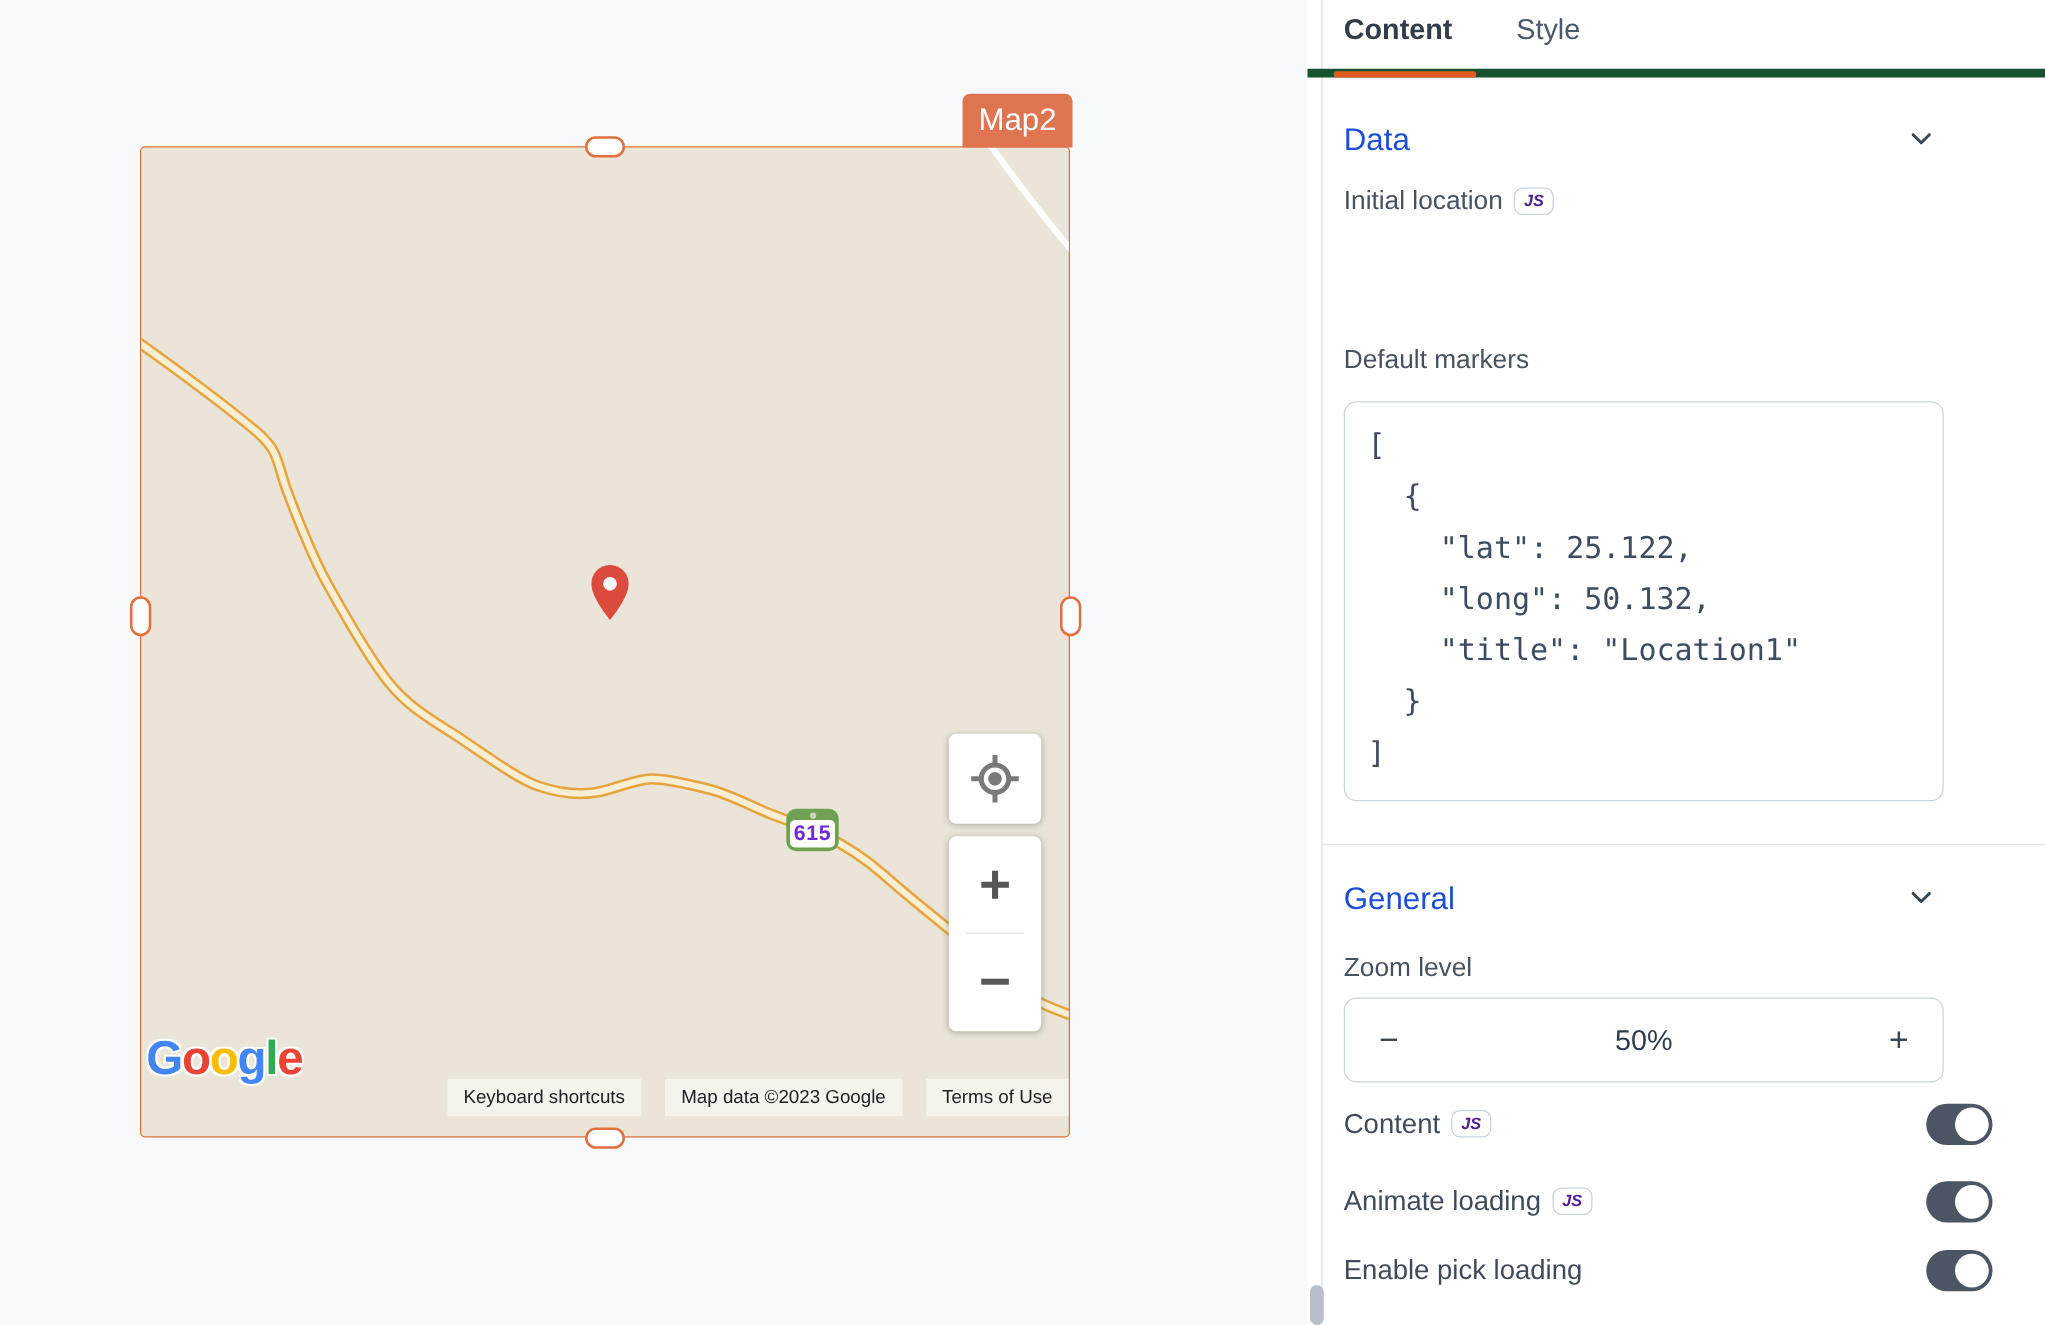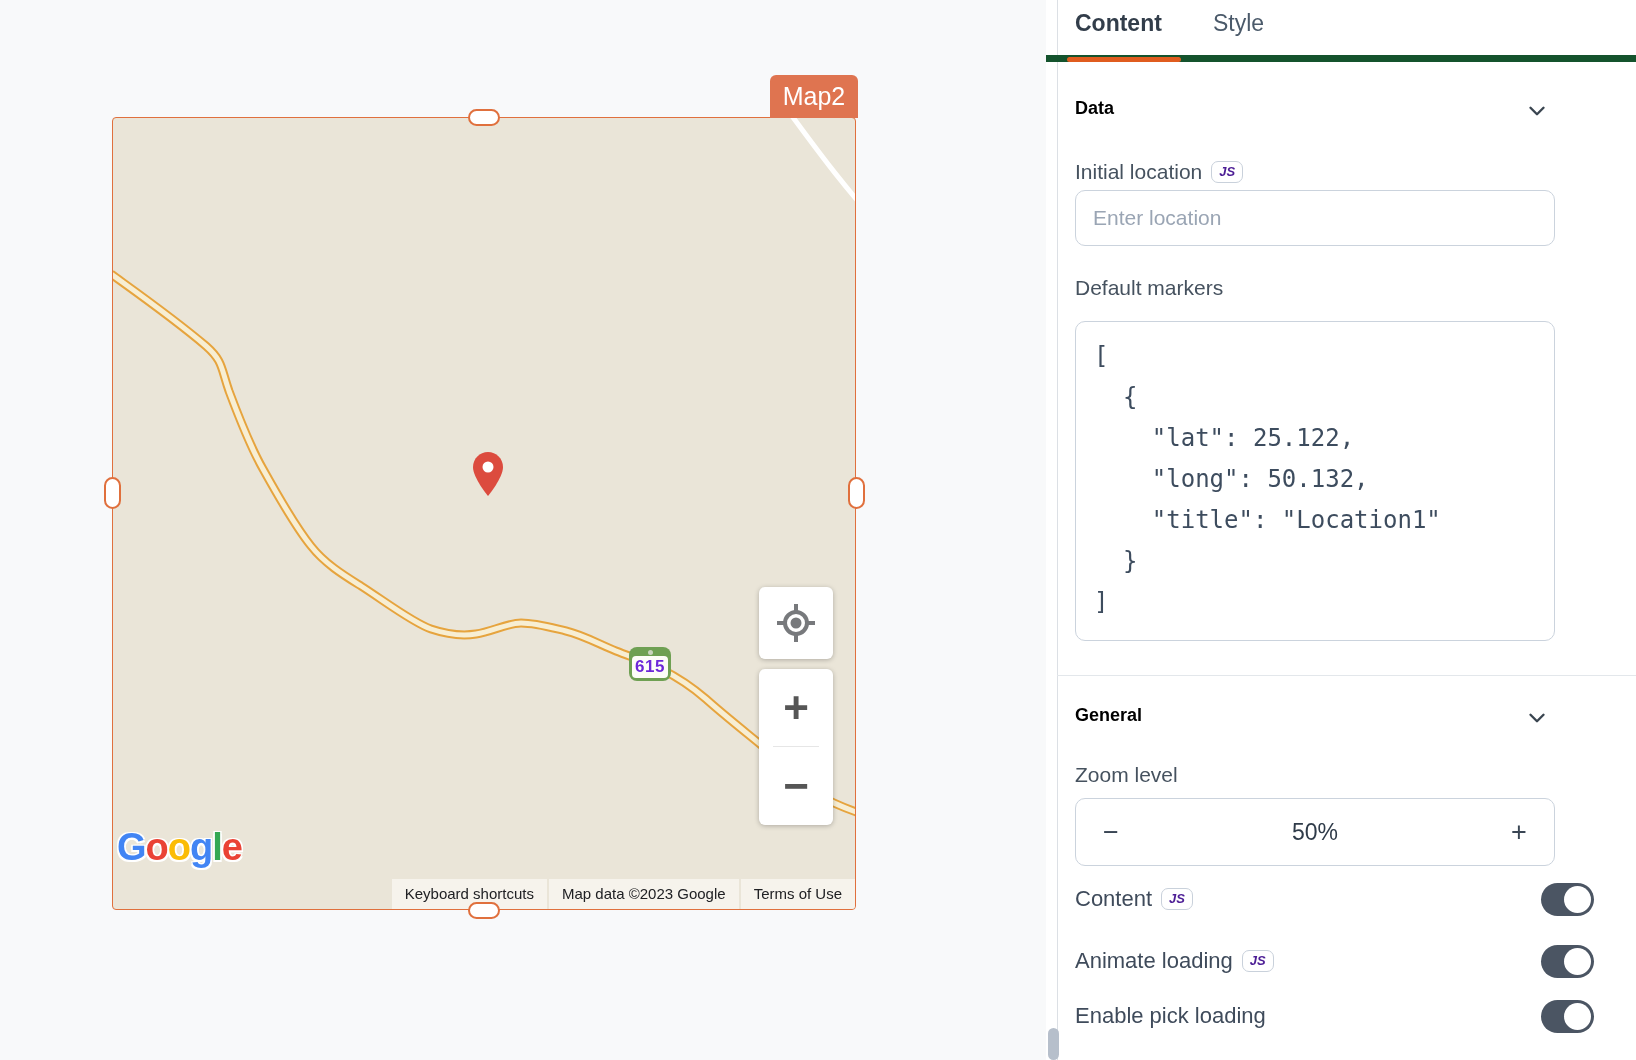--- a/index.html
+++ b/index.html
@@ -41,38 +41,38 @@
   .route-shield .inner { position:absolute; left:3px; right:3px; top:9px; bottom:3px;
     background:#FDFDF8; border-radius:4px; display:flex; align-items:center; justify-content:center;
     font-size:17px; font-weight:700; color:#6d28d9; letter-spacing:.5px; }
   .route-shield .dot { position:absolute; left:50%; top:3px; width:5px; height:5px; margin-left:-2.5px;
     border-radius:50%; background:#C9D3BD; }
 
   .google-logo { position:absolute; left:4px; top:708px; font-size:38px; font-weight:700;
     letter-spacing:-1px; text-shadow:-1.5px -1.5px 0 #fff, 1.5px -1.5px 0 #fff, -1.5px 1.5px 0 #fff, 1.5px 1.5px 0 #fff;
     cursor:pointer; }
 
-  .attribution { position:absolute; right:0; bottom:0; height:30px; display:flex; gap:2px; z-index:2; }
+  .attribution { position:absolute; right:0; bottom:16px; height:30px; display:flex; gap:19px; z-index:2; }
   .attr-seg { background:rgba(248,246,240,0.85); color:#202124; font-size:15px; line-height:30px;
     padding:0 13px; white-space:nowrap; cursor:pointer; }
 
   
   .panel { position:absolute; left:1046px; top:0; width:590px; height:1060px; background:#fff; }
   .panel-track { position:absolute; left:11px; top:0; width:1px; height:1060px; background:#DCE0E5; }
   .panel-thumb { position:absolute; left:2px; top:1028px; width:11px; height:32px;
     background:#B6BFCB; border-radius:6px; }
 
   .tabs { position:absolute; left:0; top:0; width:590px; height:62px; border-bottom:7px solid #14532d; }
   .tab { position:absolute; top:10px; font-size:23px; cursor:pointer; }
   .tab-content { left:29px; color:#323D4A; font-weight:700; }
   .tab-style { left:167px; color:#4B5A6A; }
   .tab-underline { position:absolute; left:21px; top:57px; width:114px; height:5px;
     background:#E05C1F; border-radius:3px; }
 
-  .section-title { position:absolute; left:29px; font-size:18px; font-weight:700; color:#000000; }
+  .section-title { position:absolute; left:29px; font-size:25px; font-weight:400; color:#1d4ed8; }
   .chevron { position:absolute; left:478px; width:26px; height:26px; cursor:pointer; }
 
   .field-label { position:absolute; left:29px; font-size:21px; color:#46525F; display:flex;
     align-items:center; gap:9px; }
   .js-badge { display:inline-block; border:1.5px solid #C9D1DB; border-radius:7px; padding:2px 7px 3px;
     font-size:13px; font-weight:700; font-style:italic; color:#4c1d95; background:#fff; cursor:pointer; }
 
   .text-input { position:absolute; left:29px; width:480px; height:56px; border:1px solid #CBD3DD;
     border-radius:10px; font-size:21px; color:#2F3B4A; padding:0 17px; outline:none; background:#fff;
     font-family:"Liberation Sans",sans-serif; }
@@ -180,25 +180,24 @@
       <div class="tab tab-content">Content</div>
       <div class="tab tab-style">Style</div>
       <div class="tab-underline"></div>
     </div>
 
     <div class="section-title" style="top:98px;">Data</div>
     <svg class="chevron" style="top:98px;" viewBox="0 0 24 24">
       <polyline points="6,9 12,15 18,9" fill="none" stroke="#3A4550" stroke-width="2.2" stroke-linecap="round" stroke-linejoin="round"></polyline>
     </svg>
 
-    <div class="field-label" style="top:160px;justify-content:center;">
+    <div class="field-label" style="top:149px;justify-content:center;">
       <span>Initial location</span>
       <span class="js-badge">JS</span>
     </div>
-    <input class="text-input" style="top: 190px;" type="text" placeholder="Enter location">
 
     <div class="field-label" style="top:276px;">Default markers</div>
     <div class="code-box">
       <div class="code-line">[</div>
       <div class="code-line">  {</div>
       <div class="code-line">    "lat": 25.122,</div>
       <div class="code-line">    "long": 50.132,</div>
       <div class="code-line">    "title": "Location1"</div>
       <div class="code-line">  }</div>
       <div class="code-line">]</div>

